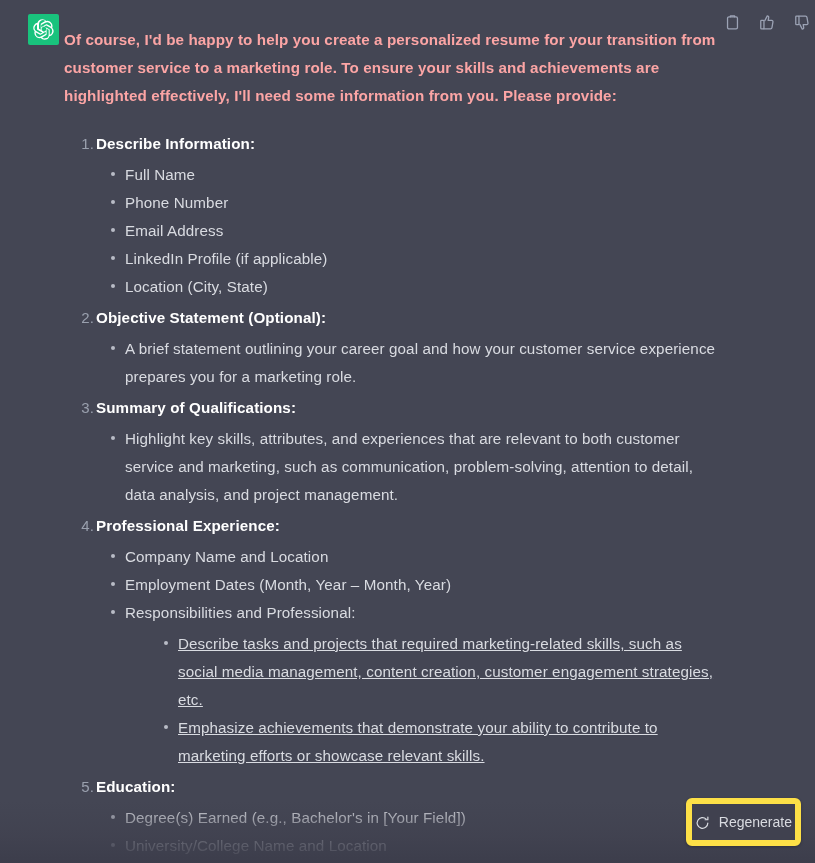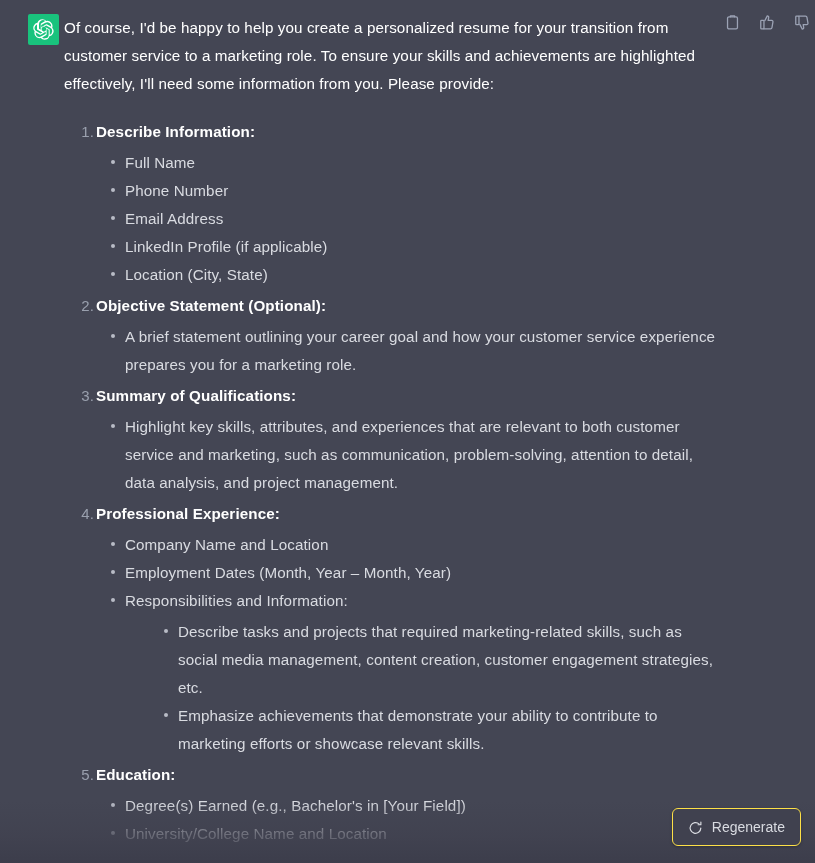--- a/index.html
+++ b/index.html
@@ -75,22 +75,23 @@
   
   .prose {
     font-size: 15.2px;
     line-height: 28px;
     color: #d9dbe1;
     max-width: 660px;
     letter-spacing: 0.1px;
   }
 
   .intro-para {
-    margin: 0 0 20px 0;
-    color: #ffffff;
+    margin: 12px 0 20px 0;
+    color: #fca5a5;
+    font-weight: bold;
   }
 
   ol.main-list {
     list-style: none;
     counter-reset: mainitem;
     margin: 0;
     padding: 0;
   }
 
   ol.main-list > li {
@@ -139,41 +140,42 @@
     left: 12px;
     top: 11px;
     width: 4px;
     height: 4px;
     border-radius: 50%;
     background: #b9bcc6;
   }
 
   ul.subsub-list {
     padding-left: 24px;
+    text-decoration: underline;
   }
 
   
   .regenerate-wrap {
     position: absolute;
     right: 14px;
     bottom: 17px;
     z-index: 20;
   }
 
   .regenerate-btn {
     display: flex;
     align-items: center;
     gap: 9px;
     background: #40414f;
-    border: 1px solid #fde047;
+    border: 6px solid #fde047;
     border-radius: 6px;
     color: #d9dbe1;
     font-size: 14px;
     font-family: "Liberation Sans", sans-serif;
-    padding: 10px 15px;
+    padding: 10px 3px;
     cursor: pointer;
     box-shadow: 0 1px 3px rgba(0,0,0,0.25);
     white-space: nowrap;
   }
   .regenerate-btn svg { display: block; width: 15px; height: 15px; color: #d9dbe1; }
 
   
   .bottom-fade {
     position: absolute;
     left: 0;
@@ -231,21 +233,21 @@
             <li>Highlight key skills, attributes, and experiences that are relevant to both customer service and marketing, such as communication, problem-solving, attention to detail, data analysis, and project management.</li>
           </ul>
         </li>
 
         <li>
           <span class="item-title">Professional Experience:</span>
           <ul class="sub-list">
             <li>Company Name and Location</li>
             <li>Employment Dates (Month, Year – Month, Year)</li>
             <li>
-              <span>Responsibilities and Information:</span>
+              <span>Responsibilities and Professional:</span>
               <ul class="subsub-list">
                 <li>Describe tasks and projects that required marketing-related skills, such as social media management, content creation, customer engagement strategies, etc.</li>
                 <li>Emphasize achievements that demonstrate your ability to contribute to marketing efforts or showcase relevant skills.</li>
               </ul>
             </li>
           </ul>
         </li>
 
         <li>
           <span class="item-title">Education:</span>

